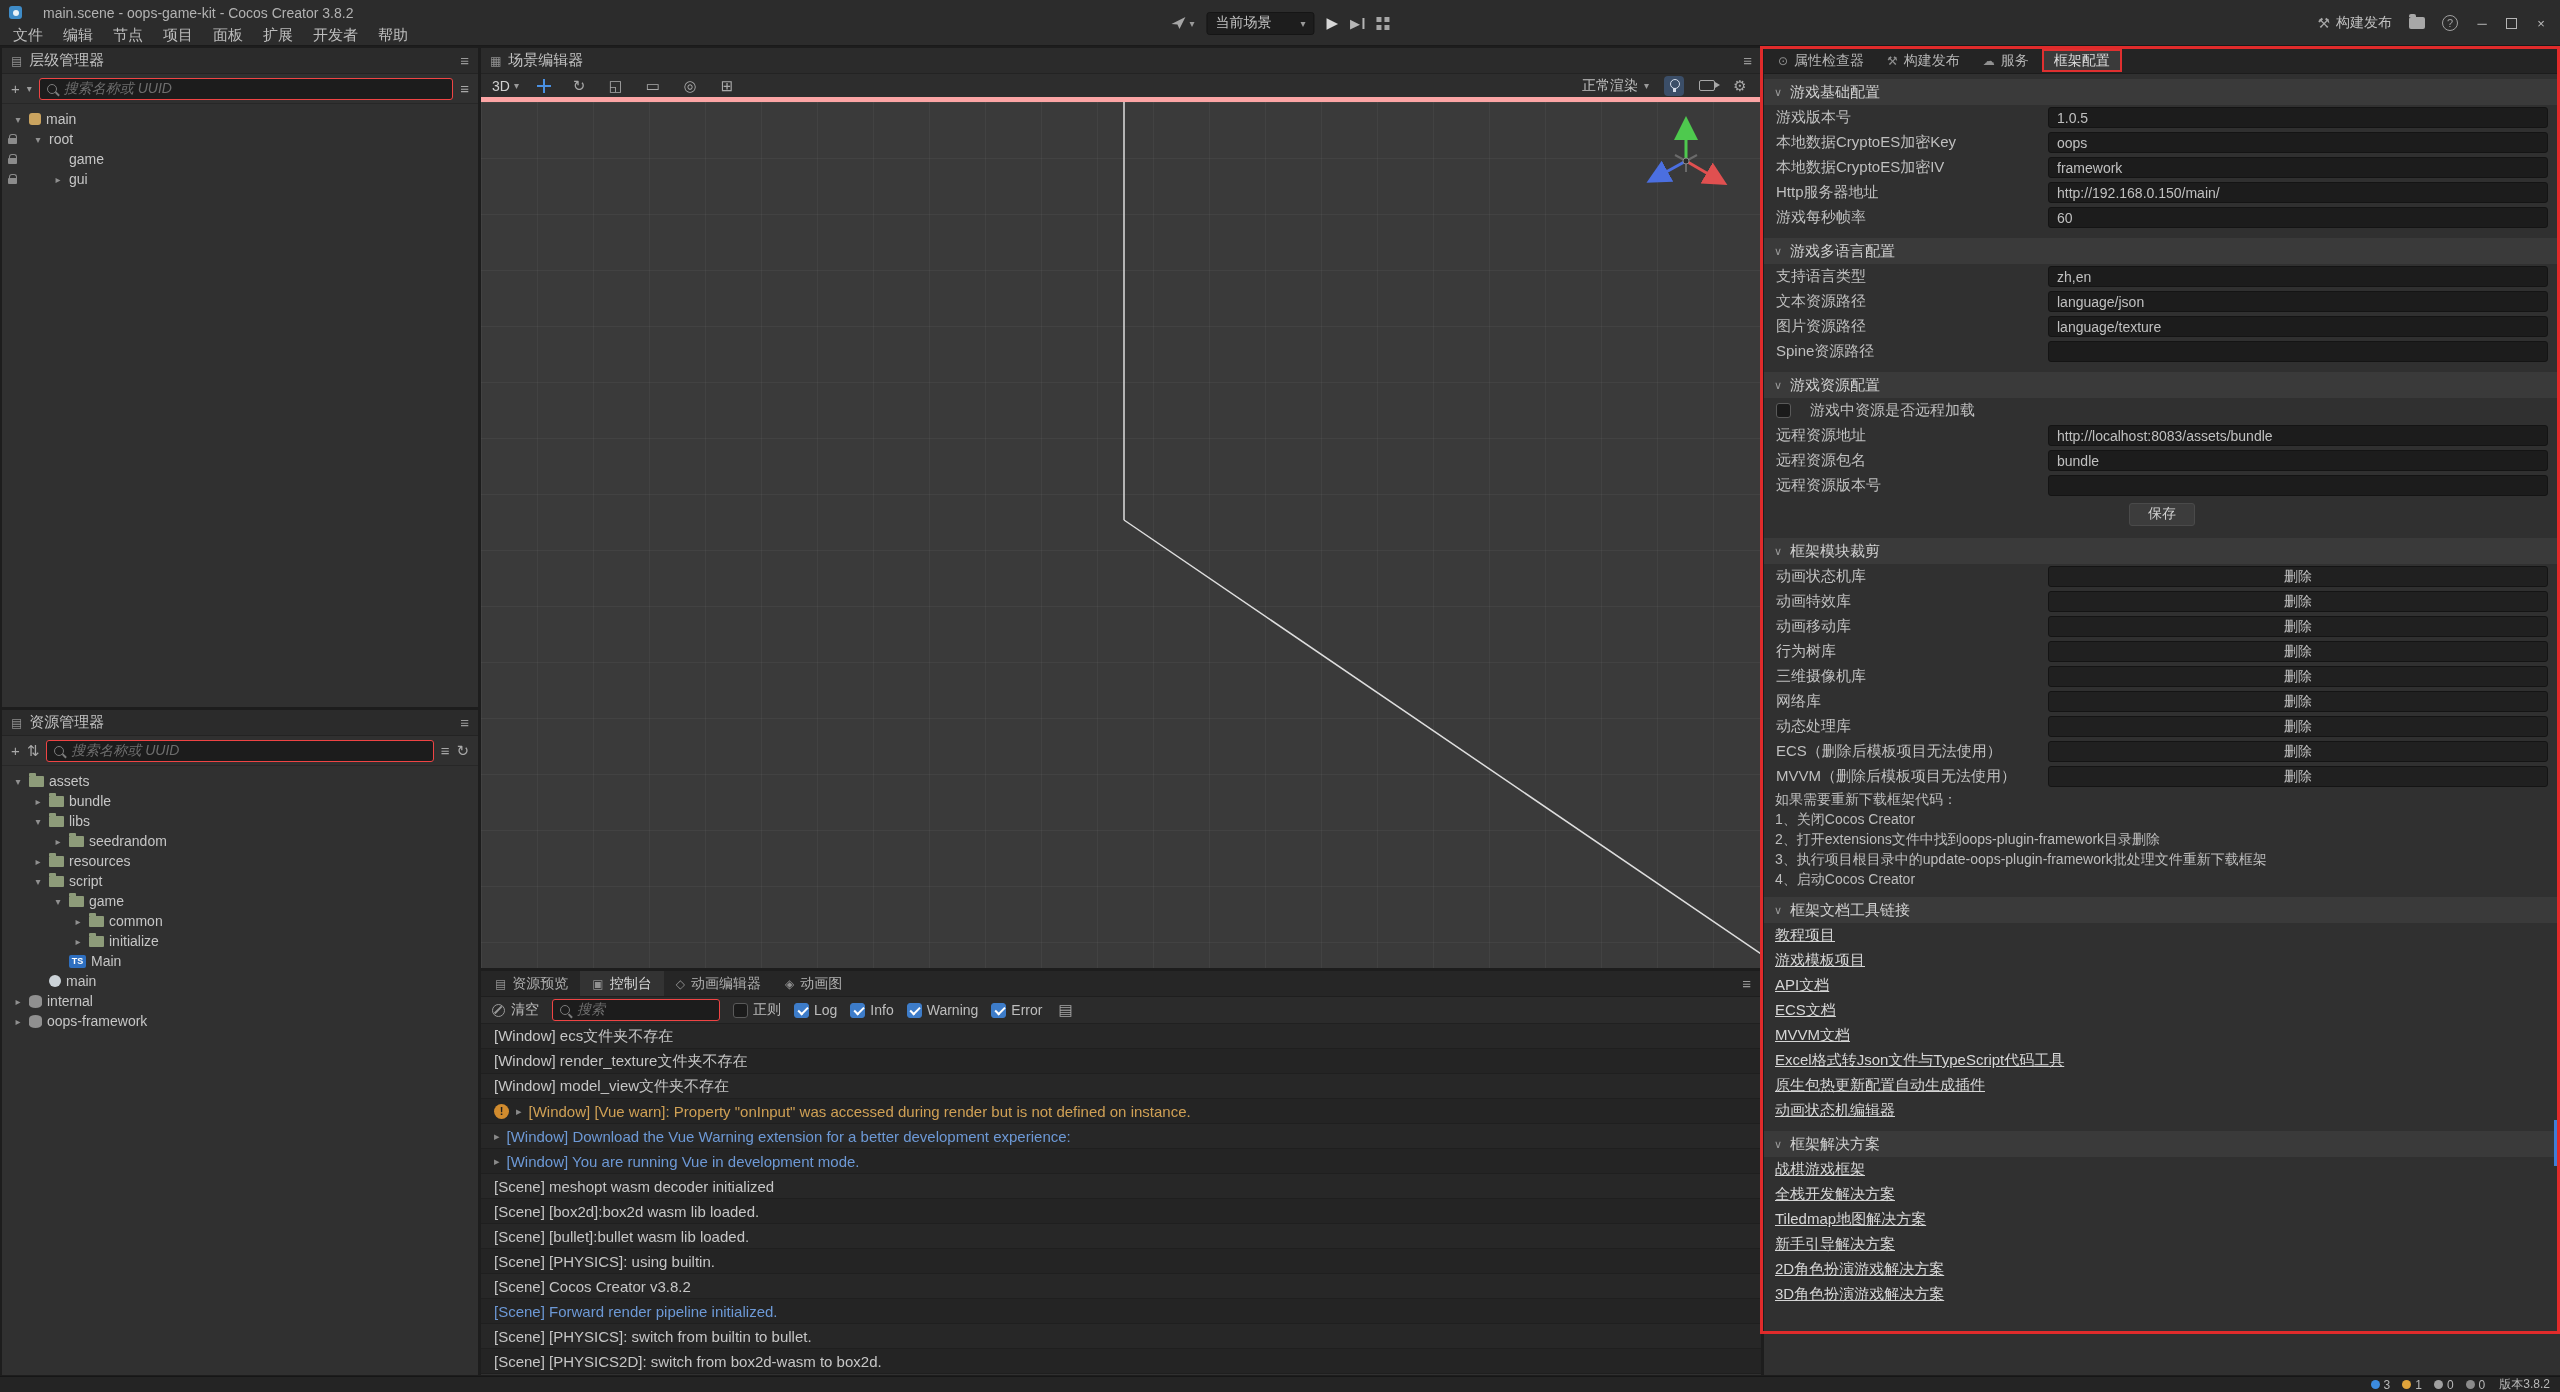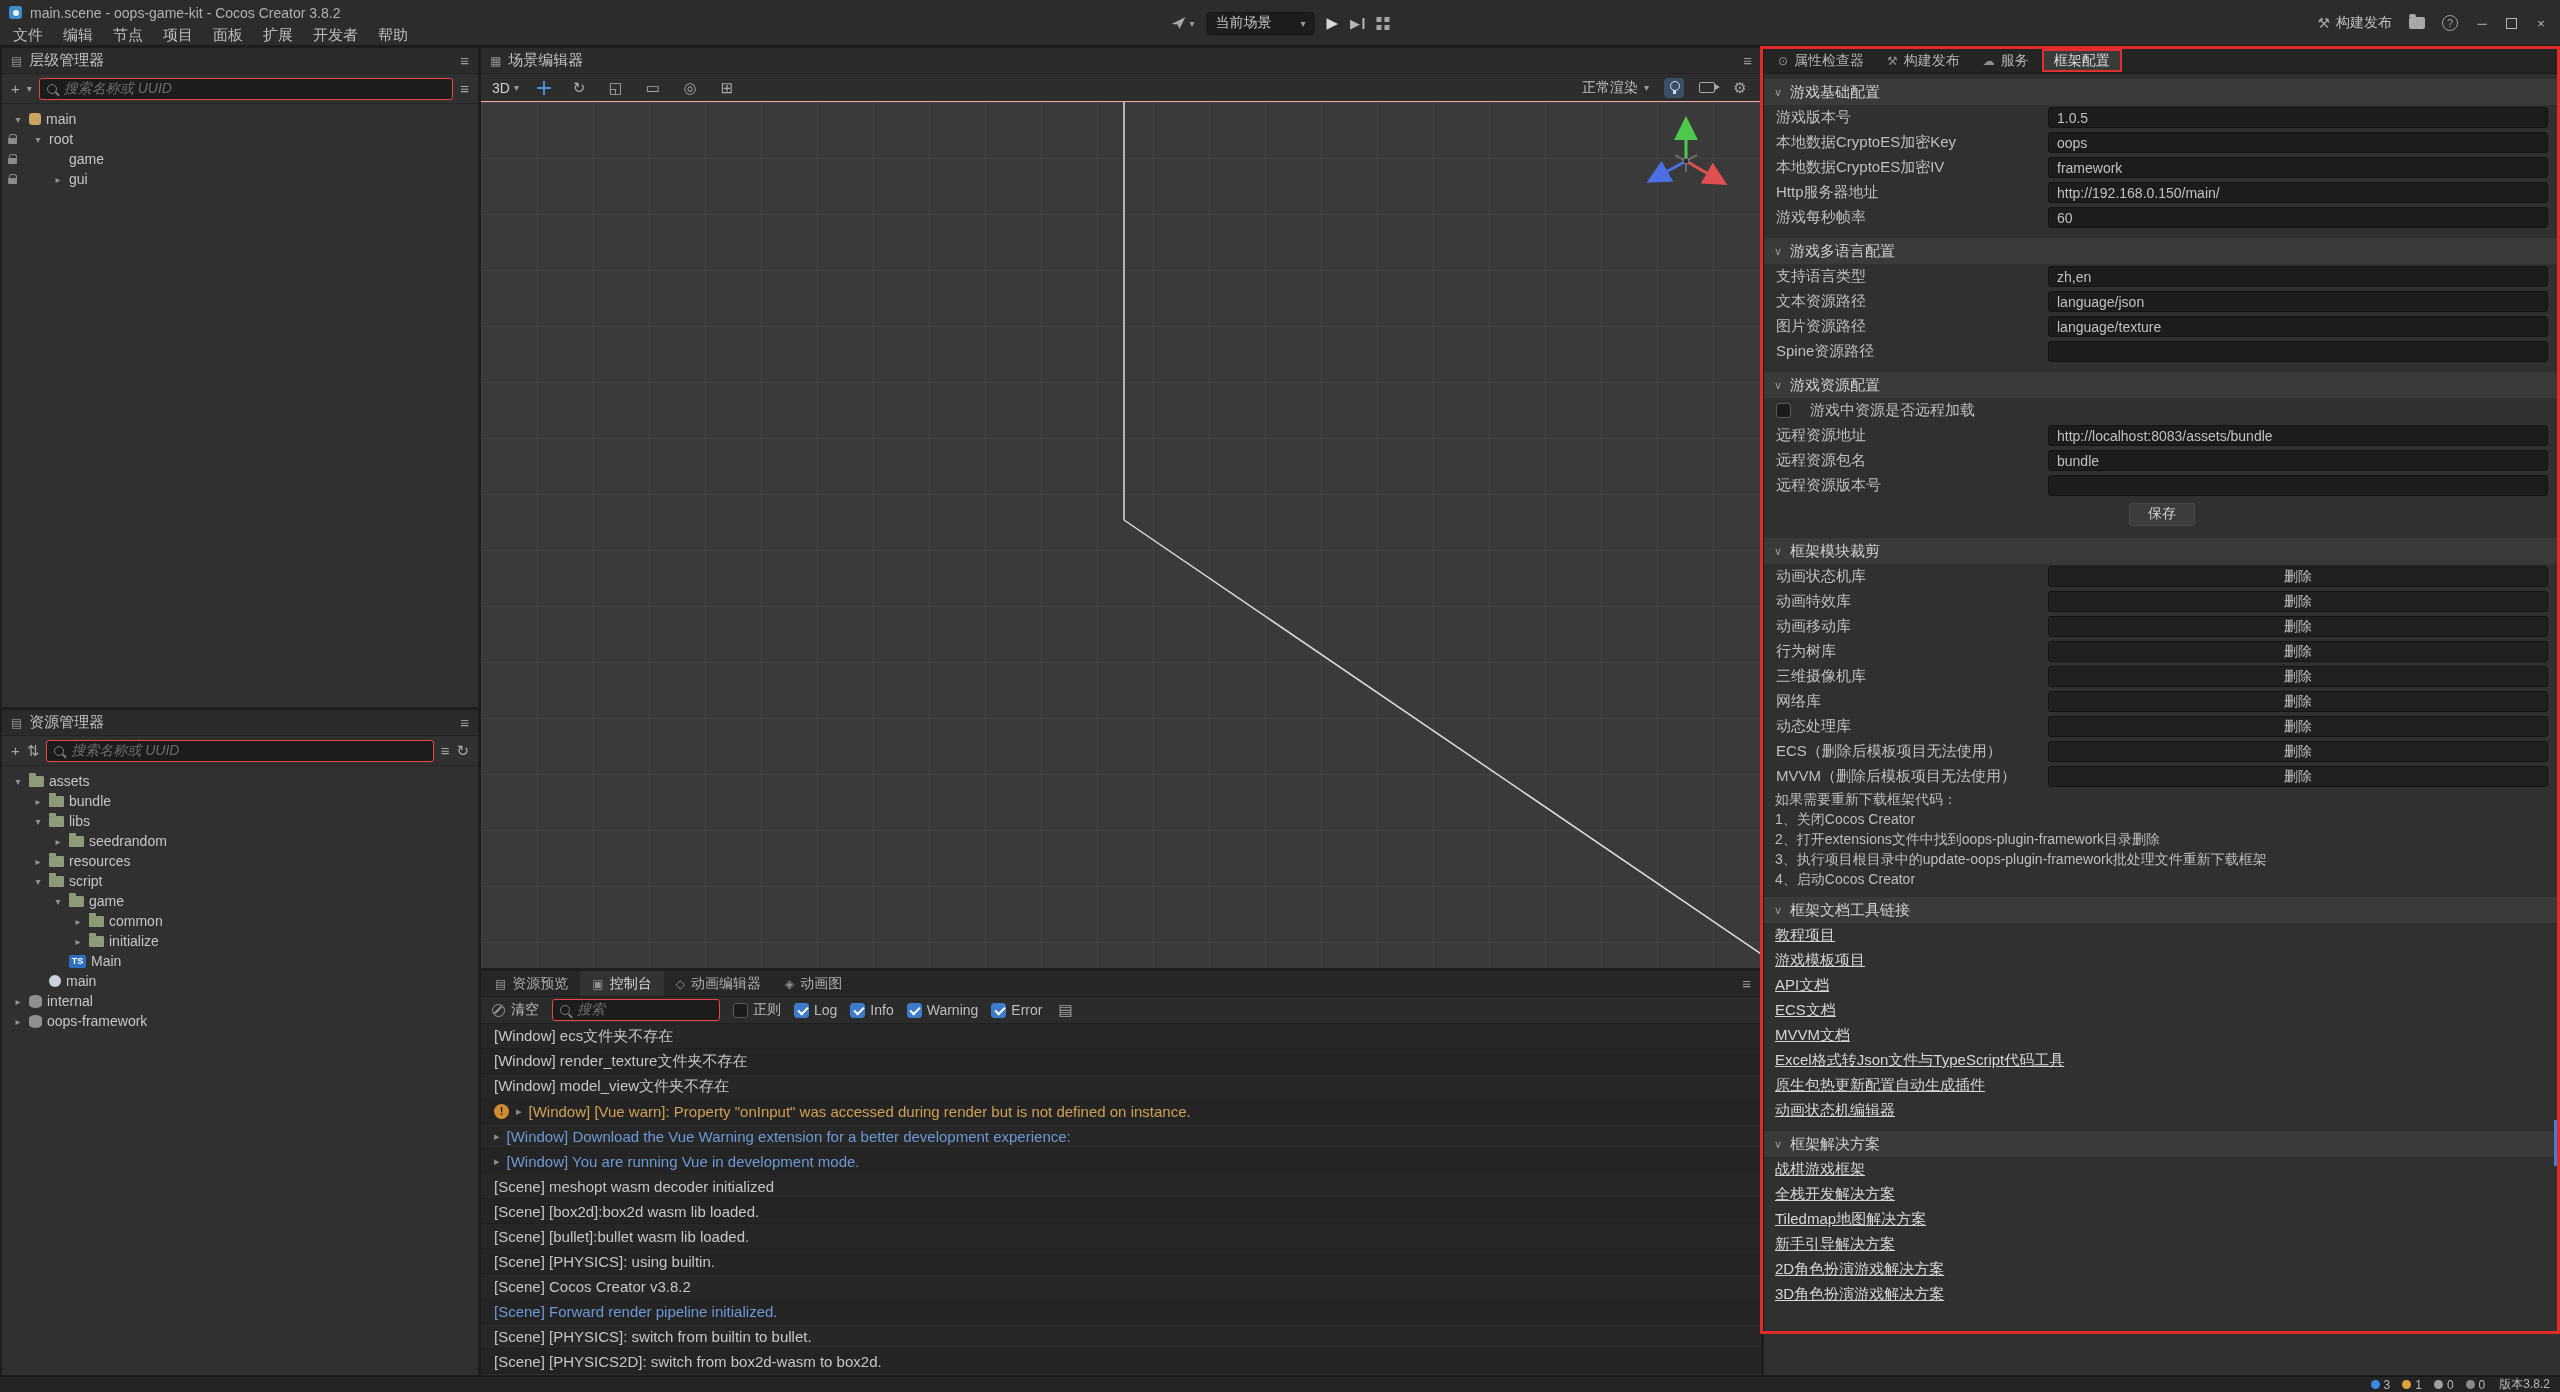--- a/index.html
+++ b/index.html
@@ -2,21 +2,21 @@
 <html><head>
 <meta charset="utf-8">
 <style>
   *{box-sizing:border-box;margin:0;padding:0;}
   html,body{width:2560px;height:1392px;overflow:hidden;background:#1d1d1d;
     font-family:"Liberation Sans","DejaVu Sans",sans-serif;color:#c4c4c4;}
   .app{position:relative;width:2560px;height:1392px;}
 
   
   header{position:absolute;top:0;left:0;right:0;height:46px;background:#2c2c2c;border-bottom:1px solid #1a1a1a;}
-  .tb-row1{height:25px;display:flex;align-items:center;gap:8px;padding-left:9px;}
+  .tb-row1{height:25px;display:flex;align-items:center;gap:21px;padding-left:9px;}
   .app-icon{width:13px;height:13px;border-radius:3px;background:#3f8cc8;position:relative;flex-shrink:0;}
   .app-icon::after{content:'';position:absolute;left:3.5px;top:3.5px;width:6px;height:6px;border-radius:50%;background:#eaf2f8;}
   .tb-title{font-size:14px;color:#b2b2b2;white-space:nowrap;}
   .menubar{height:20px;display:flex;align-items:center;padding-left:3px;}
   .menu-item{padding:0 10px;font-size:15px;color:#bdbdbd;cursor:default;}
   .tb-center{position:absolute;left:50%;top:8px;transform:translateX(-50%);display:flex;align-items:center;gap:12px;height:30px;}
   .caret-sm{font-size:10px;color:#9a9a9a;}
   .scene-select{height:23px;min-width:108px;background:#1d1d1d;border:1px solid #151515;border-radius:3px;display:flex;align-items:center;justify-content:space-between;gap:8px;padding:0 8px;font-size:14px;color:#c0c0c0;}
   .tb-play{color:#d8d8d8;font-size:15px;}
   .tb-step{display:flex;align-items:center;gap:2px;color:#b5b5b5;font-size:13px;}
@@ -58,21 +58,21 @@
   .lock-icon::before{content:'';position:absolute;left:1px;top:-4px;width:5.5px;height:5px;border:1.5px solid #8c8c8c;border-bottom:none;border-radius:3px 3px 0 0;}
   .ticon{flex-shrink:0;}
   .ticon-scene{width:12px;height:12px;border-radius:3px;background:#c9a35f;}
   .ticon-scene-file{width:12px;height:12px;border-radius:50%;background:#ccd3d8;}
   .ticon-folder,.ticon-folder-bundle{width:15px;height:11px;background:#8d9b79;border-radius:1px;position:relative;margin-top:1px;}
   .ticon-folder::before,.ticon-folder-bundle::before{content:'';position:absolute;top:-3px;left:0;width:7px;height:3px;background:inherit;border-radius:1px 1px 0 0;}
   .ticon-db{width:13px;height:13px;background:#909090;border-radius:50%/28%;}
   .ticon-ts{width:17px;height:13px;background:#2e6fc0;border-radius:2px;color:#fff;font-size:9px;font-weight:bold;display:flex;align-items:center;justify-content:center;}
 
   
-  .scene-toolbar{height:28px;background:#2d2d2d;border-bottom:1px solid #fca5a5;display:flex;align-items:center;gap:17px;padding:0 11px;}
+  .scene-toolbar{height:28px;background:#2d2d2d;border-bottom:5px solid #fca5a5;display:flex;align-items:center;gap:17px;padding:0 11px;}
   .tool-3d{display:flex;align-items:center;gap:4px;font-size:14px;color:#d0d0d0;}
   .tool-ico{font-size:15px;color:#a8a8a8;width:20px;text-align:center;}
   .icon-move{width:16px;height:16px;position:relative;}
   .icon-move::before{content:'';position:absolute;left:7px;top:1px;width:2px;height:14px;background:#4a90e2;}
   .icon-move::after{content:'';position:absolute;top:7px;left:1px;width:14px;height:2px;background:#4a90e2;}
   .right-tools{margin-left:auto;display:flex;align-items:center;gap:15px;}
   .render-mode{display:flex;align-items:center;gap:6px;font-size:14px;color:#c0c0c0;}
   .icon-bulb{width:20px;height:20px;border-radius:4px;background:rgba(90,150,230,.32);position:relative;}
   .icon-bulb::before{content:'';position:absolute;left:5.5px;top:3px;width:8px;height:8px;border:1.5px solid #d4dcea;border-radius:50%;}
   .icon-bulb::after{content:'';position:absolute;left:9px;top:12.5px;width:2.5px;height:4px;background:#d4dcea;}

